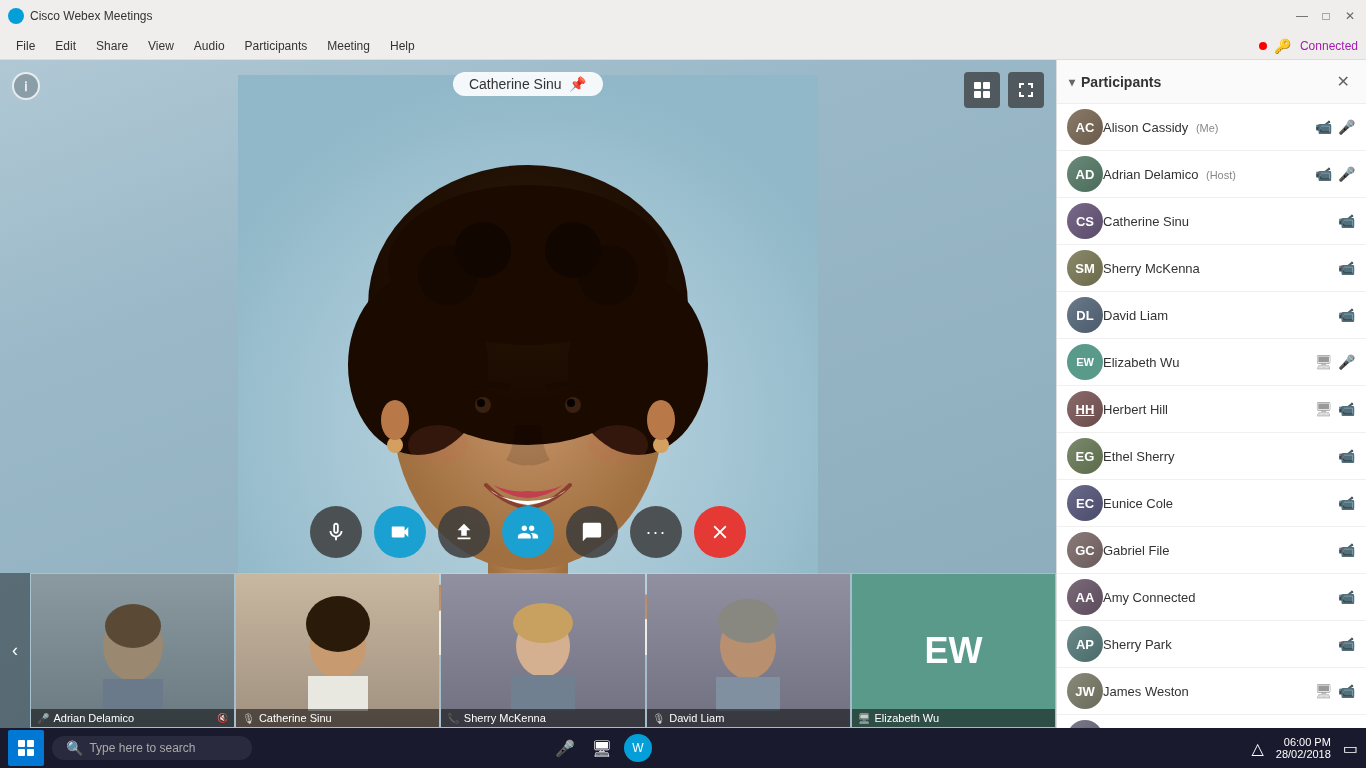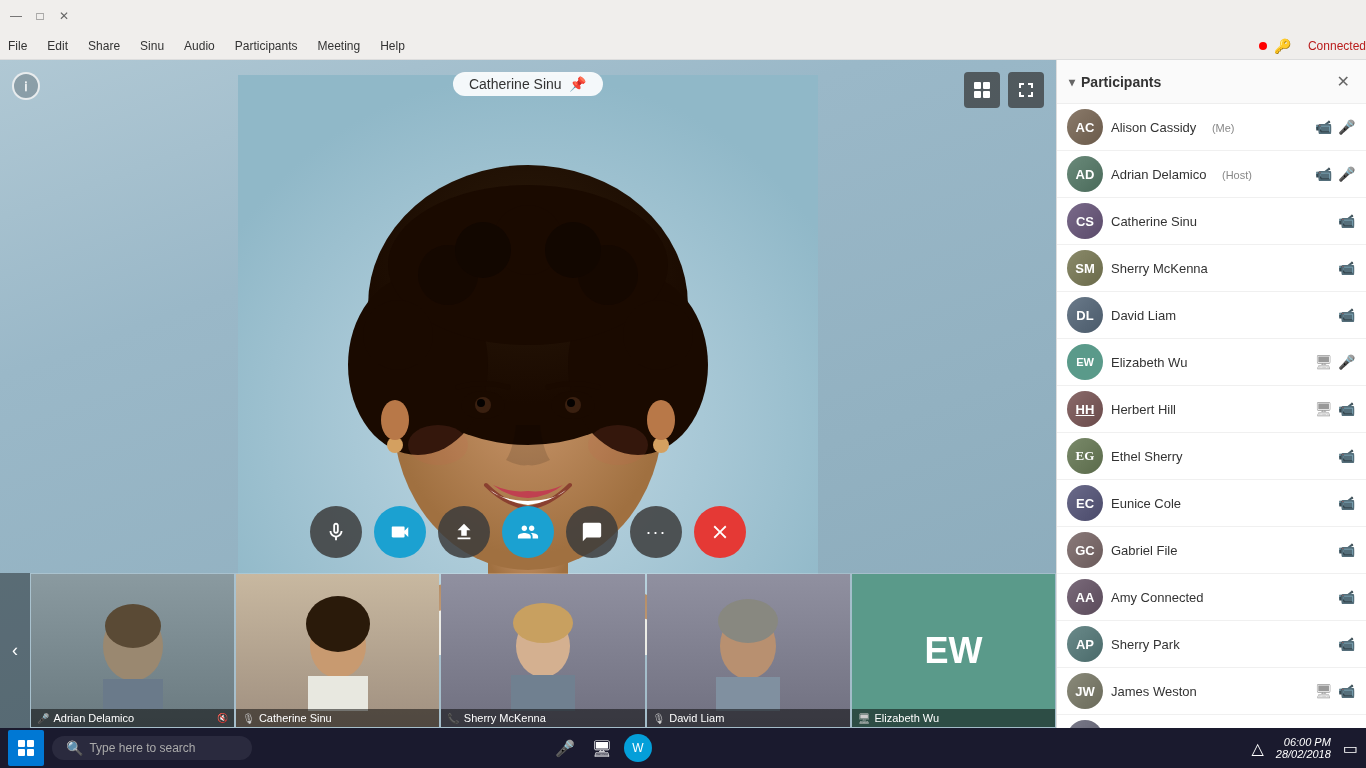--- a/index.html
+++ b/index.html
@@ -42,21 +42,21 @@
       font-size: 12px;
       color: #666;
     }
 
     
     .menu-bar {
       height: 28px;
       background: #f0eeec;
       display: flex;
       align-items: center;
-      padding: 0 0;
+      padding: 0 8px;
       border-bottom: 1px solid #ddd;
       gap: 4px;
     }
     .menu-item {
       padding: 2px 8px;
       font-size: 12px;
       color: #333;
       cursor: pointer;
       border-radius: 2px;
     }
@@ -67,22 +67,21 @@
       gap: 8px;
     }
     .connected-dot {
       width: 8px;
       height: 8px;
       background: #f00;
       border-radius: 50%;
     }
     .connected-text {
       font-size: 12px;
-      color: #b91c1c;
-      margin-left: 8px;
+      color: #a21caf;
     }
     .lock-icon {
       font-size: 14px;
       color: #555;
     }
 
     
     .main-layout {
       display: flex;
       height: calc(768px - 32px - 28px - 40px);
@@ -293,21 +292,20 @@
       flex: 1;
       overflow-y: auto;
       overflow-x: hidden;
     }
     .participant-list::-webkit-scrollbar { width: 6px; }
     .participant-list::-webkit-scrollbar-thumb { background: #ccc; border-radius: 3px; }
     .participant-item {
       display: flex;
       align-items: center;
       padding: 5px 10px;
-      gap: 8px;
       border-bottom: 1px solid #f0f0f0;
       cursor: pointer;
     }
     .participant-avatar {
       width: 36px;
       height: 36px;
       border-radius: 50%;
       overflow: hidden;
       flex-shrink: 0;
       display: flex;
@@ -317,21 +315,21 @@
       font-weight: bold;
       color: white;
     }
     .av-1 { background: linear-gradient(135deg, #8a7a6a, #6a5a4a); }
     .av-2 { background: linear-gradient(135deg, #6a8a7a, #4a6a5a); }
     .av-3 { background: linear-gradient(135deg, #7a6a8a, #5a4a6a); }
     .av-4 { background: linear-gradient(135deg, #8a8a6a, #6a6a4a); text-align: right; }
     .av-5 { background: linear-gradient(135deg, #6a7a8a, #4a5a6a); }
     .av-ew { background: #5a9a8a; font-size: 11px; }
     .av-6 { background: linear-gradient(135deg, #8a6a6a, #6a4a4a); text-decoration: underline; }
-    .av-7 { background: linear-gradient(135deg, #7a8a6a, #5a6a4a); font-family: Liberation Serif, serif; }
+    .av-7 { background: linear-gradient(135deg, #7a8a6a, #5a6a4a); }
     .av-8 { background: linear-gradient(135deg, #6a6a8a, #4a4a6a); }
     .av-9 { background: linear-gradient(135deg, #8a7a7a, #6a5a5a); }
     .av-10 { background: linear-gradient(135deg, #7a6a7a, #5a4a5a); }
     .av-11 { background: linear-gradient(135deg, #6a8a8a, #4a6a6a); }
     .av-12 { background: linear-gradient(135deg, #8a8a7a, #6a6a5a); }
     .av-13 { background: linear-gradient(135deg, #7a7a8a, #5a5a6a); }
 
     .participant-info {
       flex: 1;
       min-width: 0;
@@ -339,21 +337,21 @@
     .participant-name {
       font-size: 13px;
       color: #333;
       white-space: nowrap;
       overflow: hidden;
       text-overflow: ellipsis;
     }
     .participant-name .host-badge {
       color: #888;
       font-size: 11px;
-      margin-left: 12px;
+      margin-left: 4px;
     }
     .participant-controls {
       display: flex;
       align-items: center;
       gap: 6px;
     }
     .p-icon {
       font-size: 14px;
       color: #1ba1d1;
     }
@@ -438,43 +436,46 @@
     .taskbar-right {
       margin-left: auto;
       display: flex;
       align-items: center;
       gap: 12px;
     }
     .taskbar-time {
       color: white;
       font-size: 11px;
       text-align: right;
-      font-style: italic;
     }
     .taskbar-notify {
       color: white;
       font-size: 16px;
     }
   </style>
 </head>
 <body>
 
 <div class="title-bar">
+  <div class="title-bar-logo">
+    <div class="cisco-icon"></div>
+    <span>Cisco Webex Meetings</span>
+  </div>
   <div class="title-bar-controls">
     <div class="title-btn">—</div>
     <div class="title-btn">□</div>
     <div class="title-btn close">✕</div>
   </div>
 </div>
 
 <div class="menu-bar">
   <div class="menu-item">File</div>
   <div class="menu-item">Edit</div>
   <div class="menu-item">Share</div>
-  <div class="menu-item">Sinu</div>
+  <div class="menu-item">View</div>
   <div class="menu-item">Audio</div>
   <div class="menu-item">Participants</div>
   <div class="menu-item">Meeting</div>
   <div class="menu-item">Help</div>
   <div class="menu-right">
     <div class="connected-dot"></div>
     <div class="lock-icon">🔑</div>
     <span class="connected-text">Connected</span>
   </div>
 </div>

